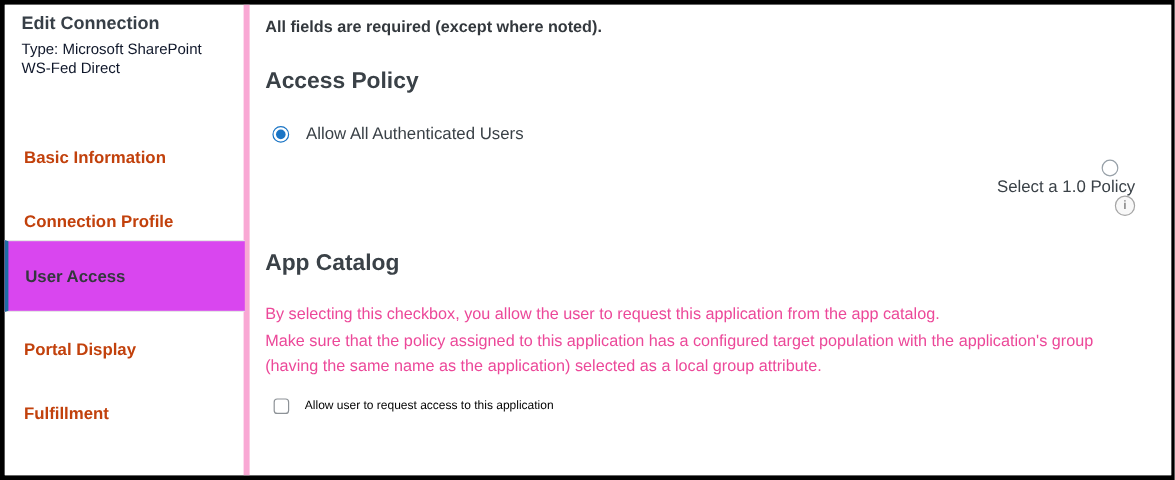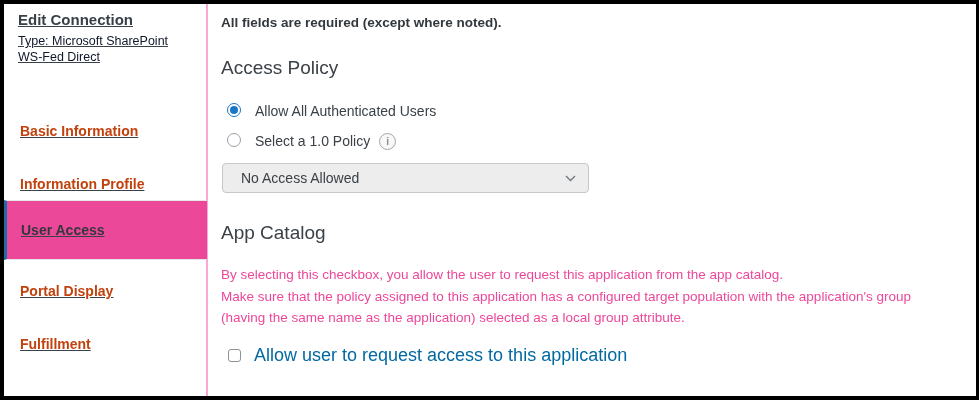--- a/index.html
+++ b/index.html
@@ -14,46 +14,45 @@
     border: 4px solid #000;
     border-right-width: 3px;
     background: #fff;
     display: flex;
   }
 
   
   .sidebar {
     width: 204px;
     flex: 0 0 204px;
-    border-right: 2px solid #f9a8d4;
+    border-right: 5px solid #f9a8d4;
     background: #fff;
     position: relative;
     z-index: 2;
-    text-decoration: underline;
   }
   .sidebar-header { padding: 6px 16px 0 14px; }
   .sidebar-title {
     font-size: 15px; font-weight: 700; color: #373f47;
     line-height: 20px;
   }
   .sidebar-subtitle {
     margin-top: 3px;
     font-size: 12.5px; color: #0f172a; line-height: 16px;
     max-width: 172px;
   }
   .nav { margin-top: 36px; }
   .nav-item {
     font-size: 14px; font-weight: 700; color: #c2410c;
     line-height: 20px; cursor: pointer;
     padding: 20px 10px 13px 16px;
   }
   .nav-item.n1 { padding-bottom: 6px; }
   .nav-item.active {
     color: #33383d;
-    background: #ec4899;
+    background: #d946ef;
     border-top: 1px solid #e6e6e6;
     border-bottom: 1px solid #e6e6e6;
     border-left: 3px solid #1e6ca5;
     padding: 19px 10px 19px 14px;
     margin-right: -1px; 
   }
   .nav-item.n3 { padding-top: 21px; padding-bottom: 12px; }
   .nav-item.n4 { padding-top: 21px; }
 
   
@@ -61,31 +60,31 @@
     flex: 1 1 auto;
     padding: 6px 30px 0 13px;
     background: #fff;
     overflow: hidden;
   }
   .required-note {
     margin-top: 4px;
     font-size: 13.5px; font-weight: 700; color: #33383d; line-height: 18px;
   }
   h2.section-heading {
-    font-size: 19px; font-weight: 400; color: #3a4147; line-height: 26px;
+    font-size: 19px; font-weight: 700; color: #3a4147; line-height: 26px;
   }
   .heading-access { margin-top: 23px; }
   .heading-catalog { margin-top: 27px; }
   .section-desc {
     font-size: 13.5px; color: #3a4147; line-height: 18px; margin-top: 16px;
   }
 
   .radio-group { margin-top: 22px; }
-  .radio-row { display: flex; align-items: flex-start; margin-top: 0; }
-  .radio-row + .radio-row { margin-top: 14px; }
+  .radio-row { display: flex; align-items: flex-end; margin-top: 0; }
+  .radio-row + .radio-row { margin-top: 14px; flex-direction: column; }
   .radio {
     width: 14px; height: 14px; border-radius: 50%;
     border: 1px solid #97a0a8; background: #fff;
     margin-left: 6px; margin-right: 14px;
     position: relative; cursor: pointer; flex: 0 0 14px;
   }
   .radio.checked { border-color: #1b75c5; }
   .radio.checked::after {
     content: ""; position: absolute; left: 2px; top: 2px;
     width: 8px; height: 8px; border-radius: 50%; background: #1b75c5;
@@ -116,35 +115,35 @@
     font-size: 13.5px; color: #ec4899; line-height: 21.5px;
     max-width: 742px;
   }
 
   .checkbox-row { display: flex; align-items: center; margin-top: 16px; }
   .checkbox {
     width: 13px; height: 13px;
     border: 1px solid #8d9297; border-radius: 3px; background: #fff;
     margin-left: 7px; margin-right: 13px; cursor: pointer; flex: 0 0 13px;
   }
-  .checkbox-label { font-size: 18px; color: #0369a1; cursor: pointer; }
+  .checkbox-label { font-size: 10px; color: #000000; cursor: pointer; }
 </style>
 </head>
 <body>
 
 <div class="frame">
 
   <aside class="sidebar">
     <div class="sidebar-header">
       <div class="sidebar-title">Edit Connection</div>
       <div class="sidebar-subtitle">Type: Microsoft SharePoint WS-Fed Direct</div>
     </div>
     <nav class="nav">
       <div class="nav-item n0">Basic Information</div>
-      <div class="nav-item n1">Information Profile</div>
+      <div class="nav-item n1">Connection Profile</div>
       <div class="nav-item n2 active">User Access</div>
       <div class="nav-item n3">Portal Display</div>
       <div class="nav-item n4">Fulfillment</div>
     </nav>
   </aside>
 
   <main class="main">
 
     <div class="required-note">All fields are required (except where noted).</div>
 
@@ -155,28 +154,20 @@
         <span class="radio checked" role="radio" aria-checked="true"></span>
         <span class="radio-label">Allow All Authenticated Users</span>
       </div>
       <div class="radio-row">
         <span class="radio" role="radio" aria-checked="false"></span>
         <span class="radio-label">Select a 1.0 Policy</span>
         <span class="info-icon">i</span>
       </div>
     </div>
 
-    <div class="policy-select" role="combobox" aria-expanded="false">
-      <span>No Access Allowed</span>
-      <span class="chevron">
-        <svg width="11" height="7" viewBox="0 0 11 7">
-            <polyline points="1,1 5.5,5.5 10,1" fill="none" stroke="#6f777d" stroke-width="1.3"></polyline>
-          </svg>
-      </span>
-    </div>
 
     <h2 class="section-heading heading-catalog">App Catalog</h2>
     <p class="catalog-desc"><span>By selecting this checkbox, you allow the user to request this application from the app catalog.</span><br><span>Make sure that the policy assigned to this application has a configured target population with the application's group (having the same name as the application) selected as a local group attribute.</span></p>
 
     <div class="checkbox-row">
       <span class="checkbox" role="checkbox" aria-checked="false"></span>
       <span class="checkbox-label">Allow user to request access to this application</span>
     </div>
 
   </main>

